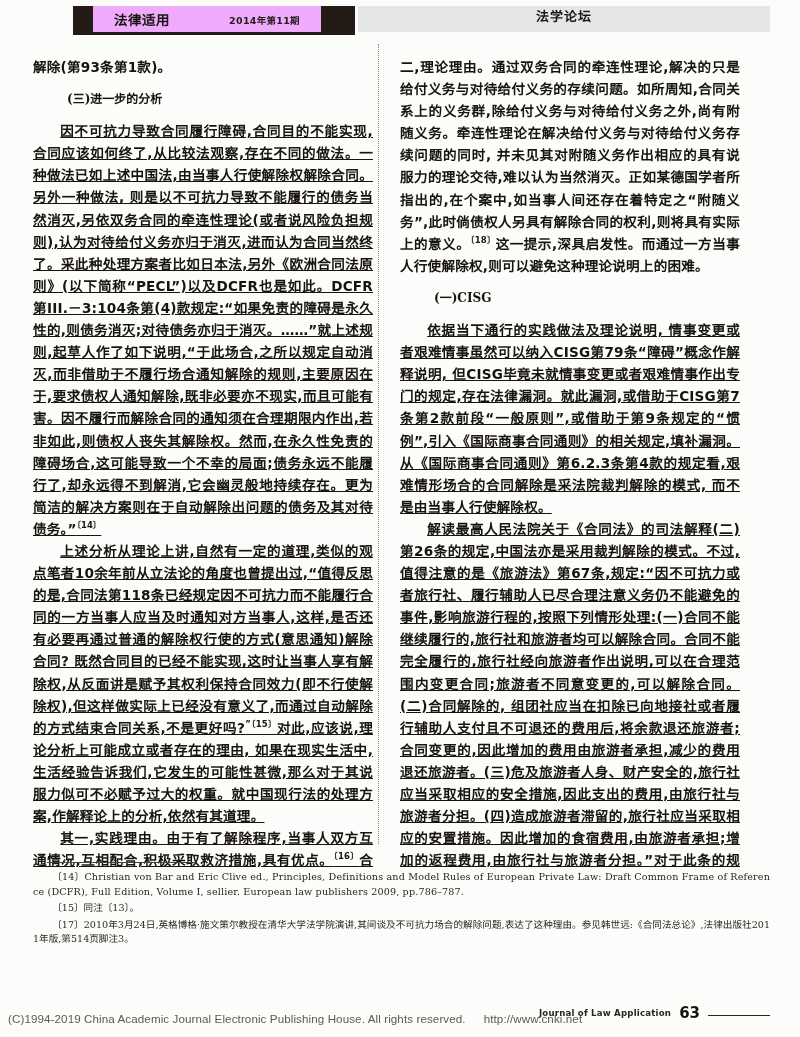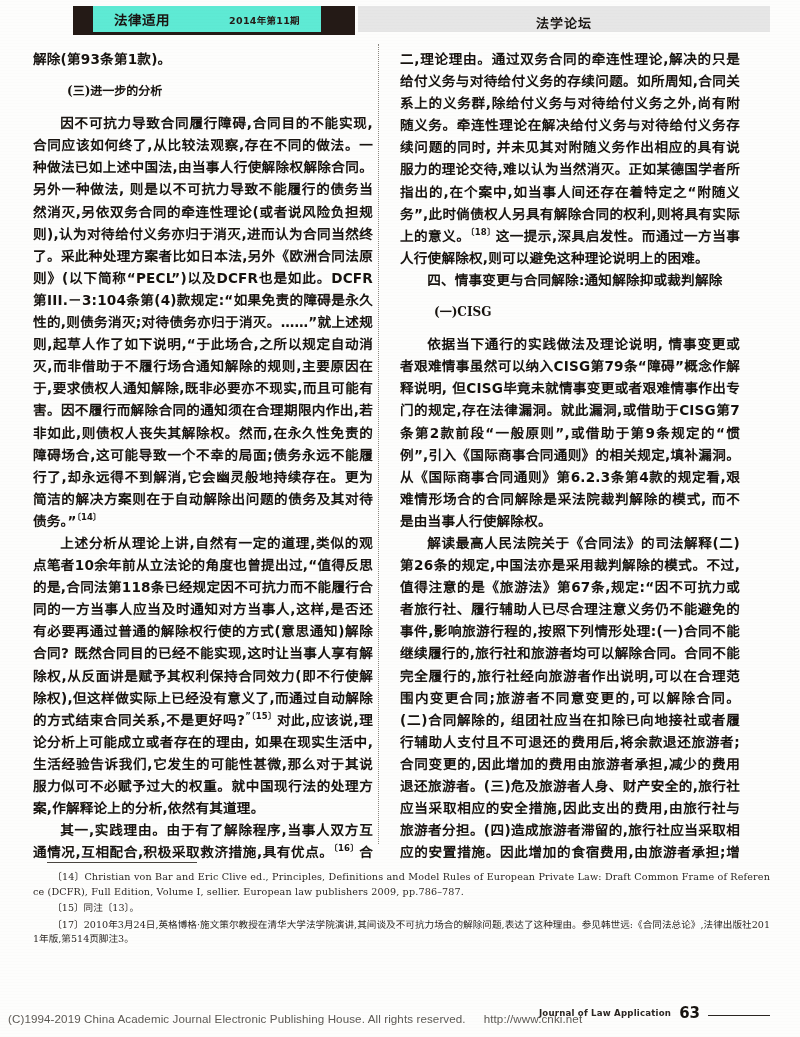--- a/index.html
+++ b/index.html
@@ -51,21 +51,21 @@
   .rh-blockright {
     position: absolute;
     left: 321px; top: 0;
     width: 34px; height: 26px;
     background: #241a16;
   }
   .rh-whiteband {
     position: absolute;
     left: 93px; top: 0;
     width: 228px; height: 26px;
-    background: #5eead4;
+    background: #f0abfc;
     display: flex;
     align-items: center;
     justify-content: center;
     gap: 19px;
   }
   .rh-journal {
     font-family: "DejaVu Sans", "Liberation Sans", sans-serif;
     font-weight: 700;
     font-size: 13.5px;
     letter-spacing: .5px;
@@ -80,21 +80,21 @@
     position: relative;
     top: 1px;
     margin-left: 40px;
   }
   .rh-grayband {
     position: absolute;
     left: 358px; top: 0;
     width: 412px; height: 26px;
     background: #e6e6e6;
     display: flex;
-    align-items: flex-end;
+    align-items: flex-start;
     justify-content: center;
   }
   .rh-section {
     font-family: "DejaVu Sans", "Liberation Sans", sans-serif;
     font-weight: 700;
     font-size: 13px;
     letter-spacing: 1px;
     color: #1b1714;
   }
   .rh-baseline {
@@ -106,21 +106,21 @@
 
   
   .columns {
     position: absolute;
     left: 0; top: 40px;
     width: 800px;
     height: 812px;
   }
   .col {
     position: absolute;
-    top: 8px;
+    top: 16px;
     width: 340px;
     height: 812px;
     overflow: hidden;
   }
   .col-left  { left: 33px;  }
   .col-right { left: 400px; }
 
   .divider {
     position: absolute;
     left: 378px; top: 4px;
@@ -136,21 +136,21 @@
     font-size: 13.6px;
     line-height: 22.1px;
     text-align: justify;
     text-justify: inter-character;
     text-align-last: left;
     letter-spacing: 0.2px;
     font-weight: 600;
     color: #17130f;
     word-break: break-all;
   }
-  p.bp.ind { text-indent: 2em; }
+  p.bp.ind { text-indent: 2em; text-decoration: underline; }
   p.heading {
     margin: 10px;
     font-family: "DejaVu Serif", "Liberation Serif", serif;
     font-size: 12px;
     line-height: 22.1px;
     font-weight: 700;
     text-indent: 2em;
     color: #17130f;
   }
   p.heading2 {
@@ -280,21 +280,20 @@
       <p class="bp ind"><span>上述分析从理论上讲,自然有一定的道理,类似的观点笔者10余年前从立法论的角度也曾提出过,“值得反思的是,合同法第118条已经规定因不可抗力而不能履行合同的一方当事人应当及时通知对方当事人,这样,是否还有必要再通过普通的解除权行使的方式(意思通知)解除合同? 既然合同目的已经不能实现,这时让当事人享有解除权,从反面讲是赋予其权利保持合同效力(即不行使解除权),但这样做实际上已经没有意义了,而通过自动解除的方式结束合同关系,不是更好吗?</span><sup class="fn">”〔15〕</sup><span>对此,应该说,理论分析上可能成立或者存在的理由, 如果在现实生活中,生活经验告诉我们,它发生的可能性甚微,那么对于其说服力似可不必赋予过大的权重。就中国现行法的处理方案,作解释论上的分析,依然有其道理。</span></p>
 
       <p class="bp ind"><span>其一,实践理由。由于有了解除程序,当事人双方互通情况,互相配合,积极采取救济措施,具有优点。</span><sup class="fn">〔16〕</sup><span>合同当事人往往并非法律专家,并不清楚自己的法律处境,因而明确解除权,可以使问题变清晰,方便合同实务。</span></p>
 
     </div>
 
     <div class="col col-right">
 
       <p class="bp"><span>二,理论理由。通过双务合同的牵连性理论,解决的只是给付义务与对待给付义务的存续问题。如所周知,合同关系上的义务群,除给付义务与对待给付义务之外,尚有附随义务。牵连性理论在解决给付义务与对待给付义务存续问题的同时, 并未见其对附随义务作出相应的具有说服力的理论交待,难以认为当然消灭。正如某德国学者所指出的,在个案中,如当事人间还存在着特定之“附随义务”,此时倘债权人另具有解除合同的权利,则将具有实际上的意义。</span><sup class="fn">〔18〕</sup><span>这一提示,深具启发性。而通过一方当事人行使解除权,则可以避免这种理论说明上的困难。</span></p>
 
-      <p class="heading2"><span>四、情事变更与合同解除:通知解除抑或裁判解除</span></p>
 
       <p class="heading"><span>(一)CISG</span></p>
 
       <p class="bp ind"><span>依据当下通行的实践做法及理论说明, 情事变更或者艰难情事虽然可以纳入CISG第79条“障碍”概念作解释说明, 但CISG毕竟未就情事变更或者艰难情事作出专门的规定,存在法律漏洞。就此漏洞,或借助于CISG第7条第2款前段“一般原则”,或借助于第9条规定的“惯例”,引入《国际商事合同通则》的相关规定,填补漏洞。从《国际商事合同通则》第6.2.3条第4款的规定看,艰难情形场合的合同解除是采法院裁判解除的模式, 而不是由当事人行使解除权。</span></p>
 
 
       <p class="bp ind"><span>解读最高人民法院关于《合同法》的司法解释(二)第26条的规定,中国法亦是采用裁判解除的模式。不过,值得注意的是《旅游法》第67条,规定:“因不可抗力或者旅行社、履行辅助人已尽合理注意义务仍不能避免的事件,影响旅游行程的,按照下列情形处理:(一)合同不能继续履行的,旅行社和旅游者均可以解除合同。合同不能完全履行的,旅行社经向旅游者作出说明,可以在合理范围内变更合同;旅游者不同意变更的,可以解除合同。(二)合同解除的, 组团社应当在扣除已向地接社或者履行辅助人支付且不可退还的费用后,将余款退还旅游者;合同变更的,因此增加的费用由旅游者承担,减少的费用退还旅游者。(三)危及旅游者人身、财产安全的,旅行社应当采取相应的安全措施,因此支出的费用,由旅行社与旅游者分担。(四)造成旅游者滞留的,旅行社应当采取相应的安置措施。因此增加的食宿费用,由旅游者承担;增加的返程费用,由旅行社与旅游者分担。”对于此条的规定,有观</span></p>
 
     </div>
   </div>

